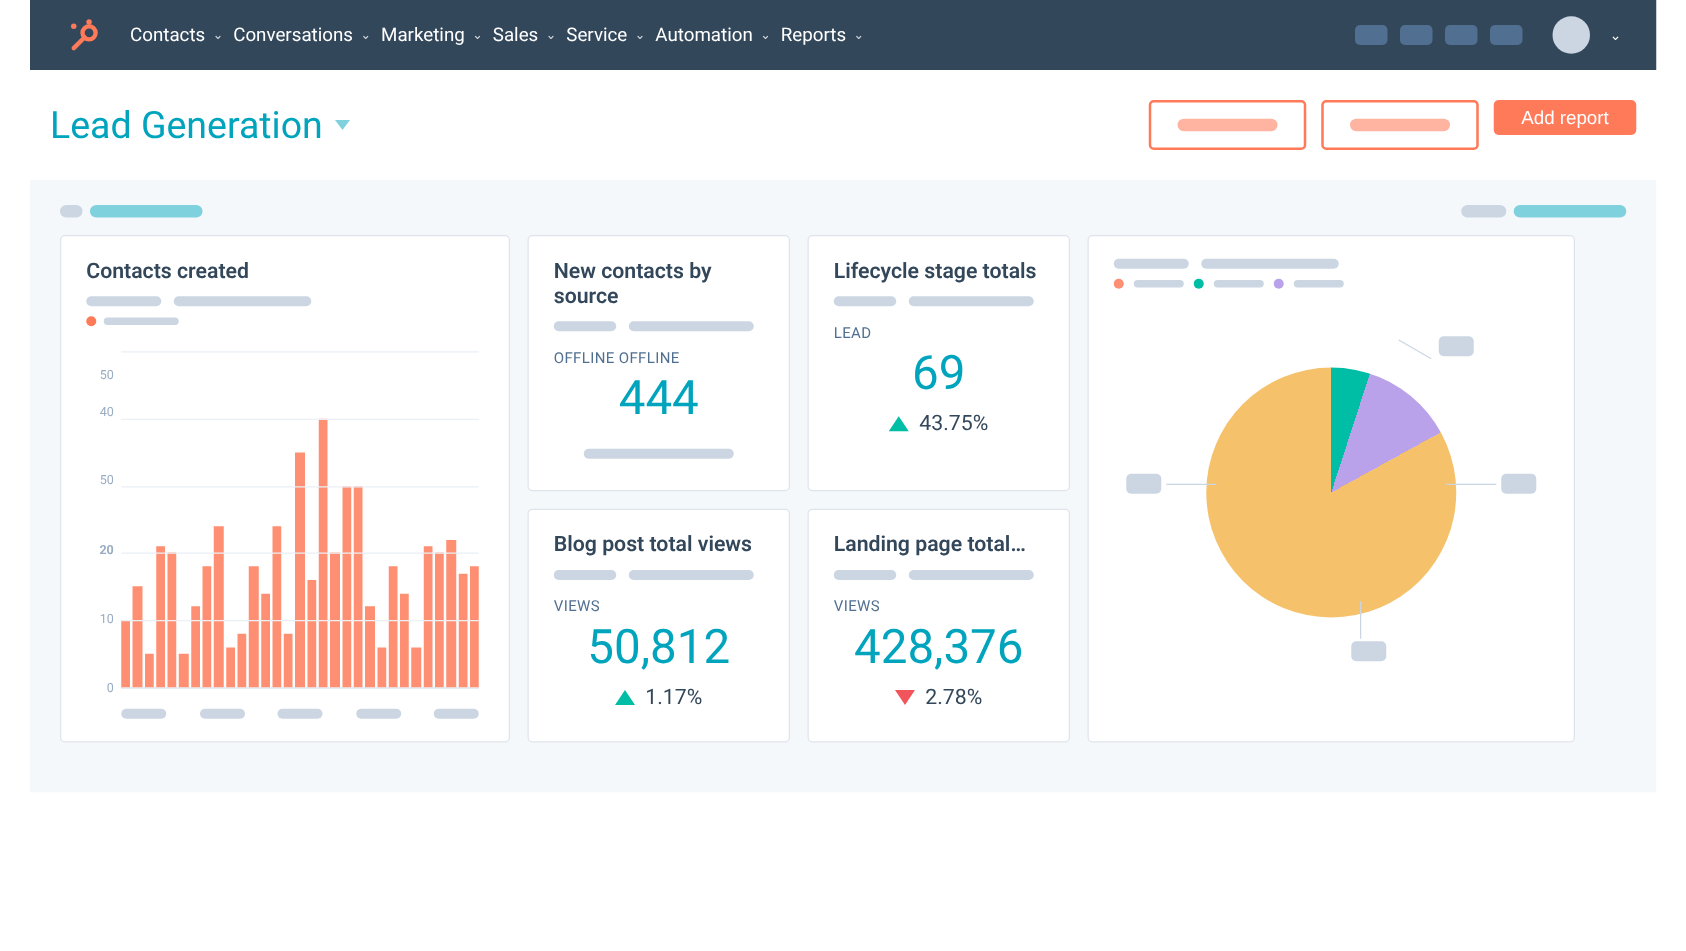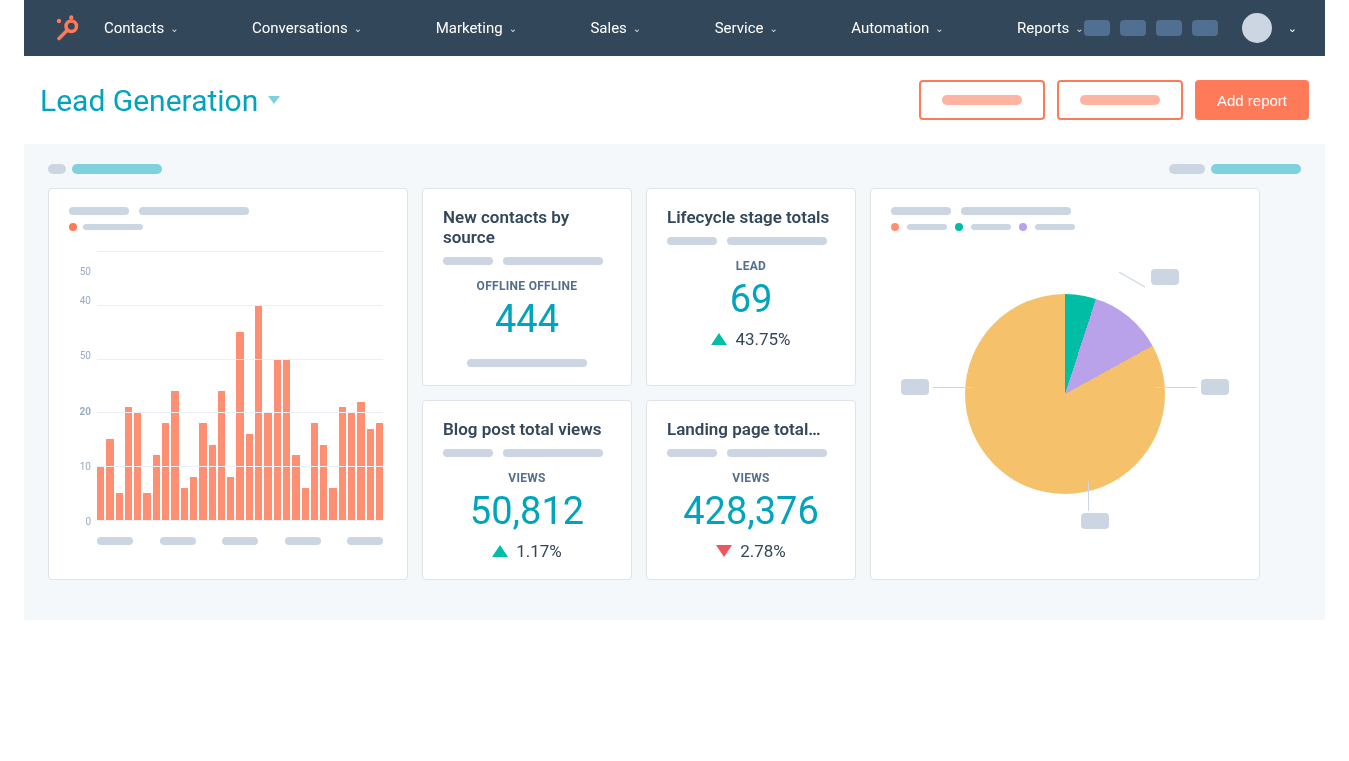--- a/index.html
+++ b/index.html
@@ -1,36 +1,36 @@
 <!DOCTYPE html>
 <html><head>
 <meta charset="utf-8">
 <style>
   * { box-sizing: border-box; margin: 0; padding: 0; }
   body { font-family: -apple-system, BlinkMacSystemFont, "Segoe UI", Roboto, Helvetica, Arial, sans-serif; background: #fff; color: #33475b; }
   
   
   .topnav { background: #33475b; height: 56px; display: flex; align-items: center; padding: 0 28px; margin: 0 24px; }
   .logo { width: 28px; height: 28px; margin-right: 24px; }
-  .navlinks { display: flex; gap: 24px; flex: 1; justify-content: space-between; }
+  .navlinks { display: flex; gap: 8px; flex: 1; }
   .navlink { color: #fff; font-size: 15px; display: flex; align-items: center; gap: 6px; cursor: pointer; }
   .navlink .chev { font-size: 10px; opacity: .8; }
   .navright { display: flex; align-items: center; gap: 10px; }
   .navchip { width: 26px; height: 16px; border-radius: 4px; background: #516f90; }
   .avatar { width: 30px; height: 30px; border-radius: 50%; background: #cbd6e2; margin-left: 14px; }
   .avchev { color:#fff; font-size:11px; margin-left:6px; }
 
   
   .pagehead { display:flex; align-items:center; padding: 24px 40px; }
   .pgtitle { color:#00a4bd; font-size:30px; font-weight:400; display:flex; align-items:center; gap:10px; cursor:pointer; }
   .pgtitle .tri { width:0;height:0;border-left:6px solid transparent;border-right:6px solid transparent;border-top:8px solid #7fd1de; }
   .pgactions { margin-left:auto; display:flex; gap:12px; }
   .btn-outline { border:2px solid #ff7a59; background:#fff; width:126px; height:40px; border-radius:4px; display:flex; align-items:center; justify-content:center; cursor:pointer; }
   .btn-outline .ph { width:80px; height:10px; border-radius:5px; background:#ffb3a1; }
-  .btn-primary { background:#ff7a59; color:#fff; border:none; height:40px; padding:0 22px; border-radius:4px; font-size:15px; cursor:pointer; }
+  .btn-primary { background:#ff7a59; color:#fff; border:none; height:28px; padding:0 22px; border-radius:4px; font-size:15px; cursor:pointer; }
 
   
   .dash { background:#f5f8fa; margin:0 24px; padding: 20px 24px 40px; position:relative; }
   .toprow { display:flex; justify-content:space-between; margin-bottom:14px; }
   .phgroup { display:flex; align-items:center; gap:6px; }
   .ph-grey { background:#cbd6e2; border-radius:5px; }
   .ph-teal { background:#7fd1de; border-radius:5px; }
 
   .grid { display:grid; grid-template-columns: 360px 210px 210px 390px; gap:14px; }
   .card { background:#fff; border:1px solid #dfe3eb; border-radius:4px; padding:18px 20px; }
@@ -45,21 +45,21 @@
   .yaxis { position:absolute; left:0; top:0; bottom:24px; width:24px; }
   .ylab { position:absolute; right:2px; font-size:10px; color:#99acc2; transform:translateY(-50%); }
   .plot { position:absolute; left:28px; right:4px; top:6px; bottom:24px; border-bottom:1px solid #cbd6e2; }
   .grid-line { position:absolute; left:0; right:0; border-top:1px solid #eaf0f6; }
   .bars { position:absolute; left:0; right:0; bottom:0; top:0; display:flex; align-items:flex-end; gap:2px; }
   .bar { flex:1; background:#ff8f73; min-width:4px; }
   .xphs { position:absolute; left:28px; right:4px; bottom:0; display:flex; justify-content:space-between; }
   .xphs .ph-grey { width:36px; height:8px; }
 
   
-  .kpi-label { text-align:center; font-size:12px; font-weight:700; color:#516f90; letter-spacing:.3px; margin-top:14px; }
+  .kpi-label { font-size:12px; font-weight:400; color:#516f90; letter-spacing:.3px; margin-top:14px; }
   .kpi-value { text-align:center; color:#00a4bd; font-size:38px; font-weight:400; margin-top:4px; }
   .kpi-delta { text-align:center; font-size:17px; color:#33475b; margin-top:8px; display:flex; align-items:center; justify-content:center; gap:8px; }
   .tri-up { width:0;height:0;border-left:8px solid transparent;border-right:8px solid transparent;border-bottom:12px solid #00bda5; }
   .tri-down { width:0;height:0;border-left:8px solid transparent;border-right:8px solid transparent;border-top:12px solid #f2545b; }
   .centerph { display:flex; justify-content:center; margin-top:18px; }
 
   
   .card-pie { grid-row: span 2; }
   .pielegend { display:flex; align-items:center; gap:8px; margin-bottom:8px; }
   .ldot { width:8px;height:8px;border-radius:50%; display:inline-block; }
@@ -144,20 +144,21 @@
     </div>
     <div class="phgroup">
       <span class="ph-grey" style="width:36px;height:10px"></span>
       <span class="ph-teal" style="width:90px;height:10px"></span>
     </div>
   </div>
 
   <div class="grid">
 
     <div class="card card-contacts">
+      <h3>Contacts created</h3>
       <div class="sublines">
           <span class="ph-grey" style="width:60px;height:8px"></span>
           <span class="ph-grey" style="width:110px;height:8px"></span>
         </div>
       <div style="display:flex;align-items:center;gap:6px;margin-bottom:4px">
           <span class="legend-dot"></span>
           <span class="ph-grey" style="width:60px;height:6px"></span>
         </div>
       <div class="barchart">
         <div class="yaxis" id="yaxis">

